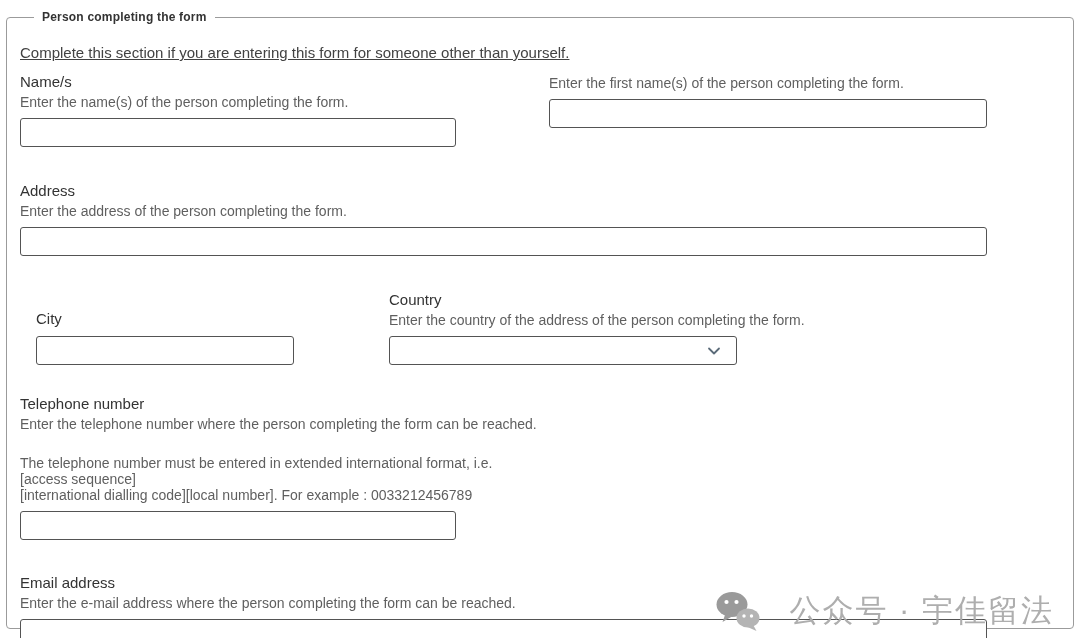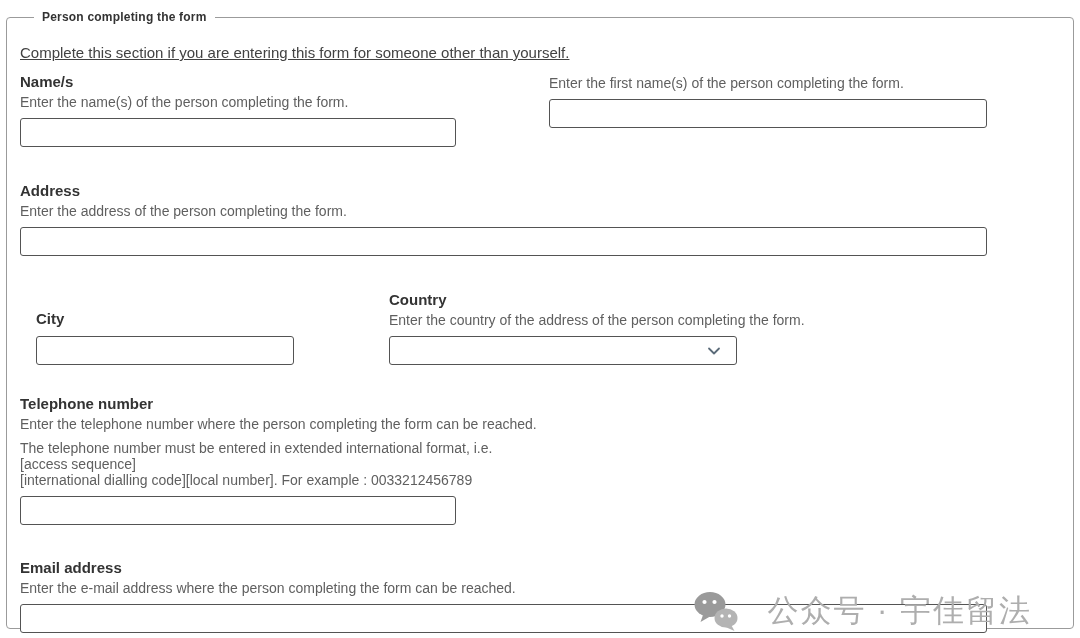--- a/index.html
+++ b/index.html
@@ -21,27 +21,27 @@
     letter-spacing: 0.2px;
   }
   .intro {
     margin-top: 20px;
     font-size: 15px; color: #424242; text-decoration: underline;
   }
   .row { display: flex; align-items: flex-end; }
   .row-top { align-items: flex-start; }
   .field { display: flex; flex-direction: column; }
   .field-label {
-    font-size: 15px; font-weight: 700; color: #333333; line-height: 19px;
+    font-size: 15px; font-weight: 400; color: #333333; line-height: 19px;
   }
   .hint {
     font-size: 14px; color: #5f5f5f; line-height: 16px; margin-top: 3px;
   }
   .hint.nowrap { white-space: nowrap; overflow: visible; }
-  .tel-hint2 { margin-top: 8px; }
+  .tel-hint2 { margin-top: 23px; }
   .textbox, .selectbox {
     margin-top: 8px; height: 29px;
     border: 1px solid #545454; border-radius: 3px;
     background: #ffffff; font-size: 14px; color: #222;
     padding: 0 8px; width: 100%; outline: none;
   }
   .selectbox {
     display: flex; align-items: center; justify-content: space-between;
     cursor: pointer;
   }
@@ -57,21 +57,21 @@
   .w-full { width: 967px; }
   .w-postcode-block { width: 250px; }
   .w-postcode-input { width: 171px; }
   .w-city-block { width: 290px; margin-left: 16px; }
   .w-city-input { width: 258px; }
   .w-country-block { width: 348px; margin-left: 63px; }
   .w-tel-input { width: 436px; }
   .w-tel-hint2 { max-width: 480px; }
   .spread { justify-content: space-between; }
   .watermark {
-    position: absolute; right: 48px; bottom: 6px;
+    position: absolute; right: 26px; bottom: 6px;
     display: flex; align-items: center; gap: 28px;
     color: #aeaeae; font-size: 31px; letter-spacing: 2px;
     pointer-events: none;
   }
   .wechat-icon { width: 46px; height: 42px; }
 </style>
 </head>
 <body>
 
 <fieldset class="panel">

